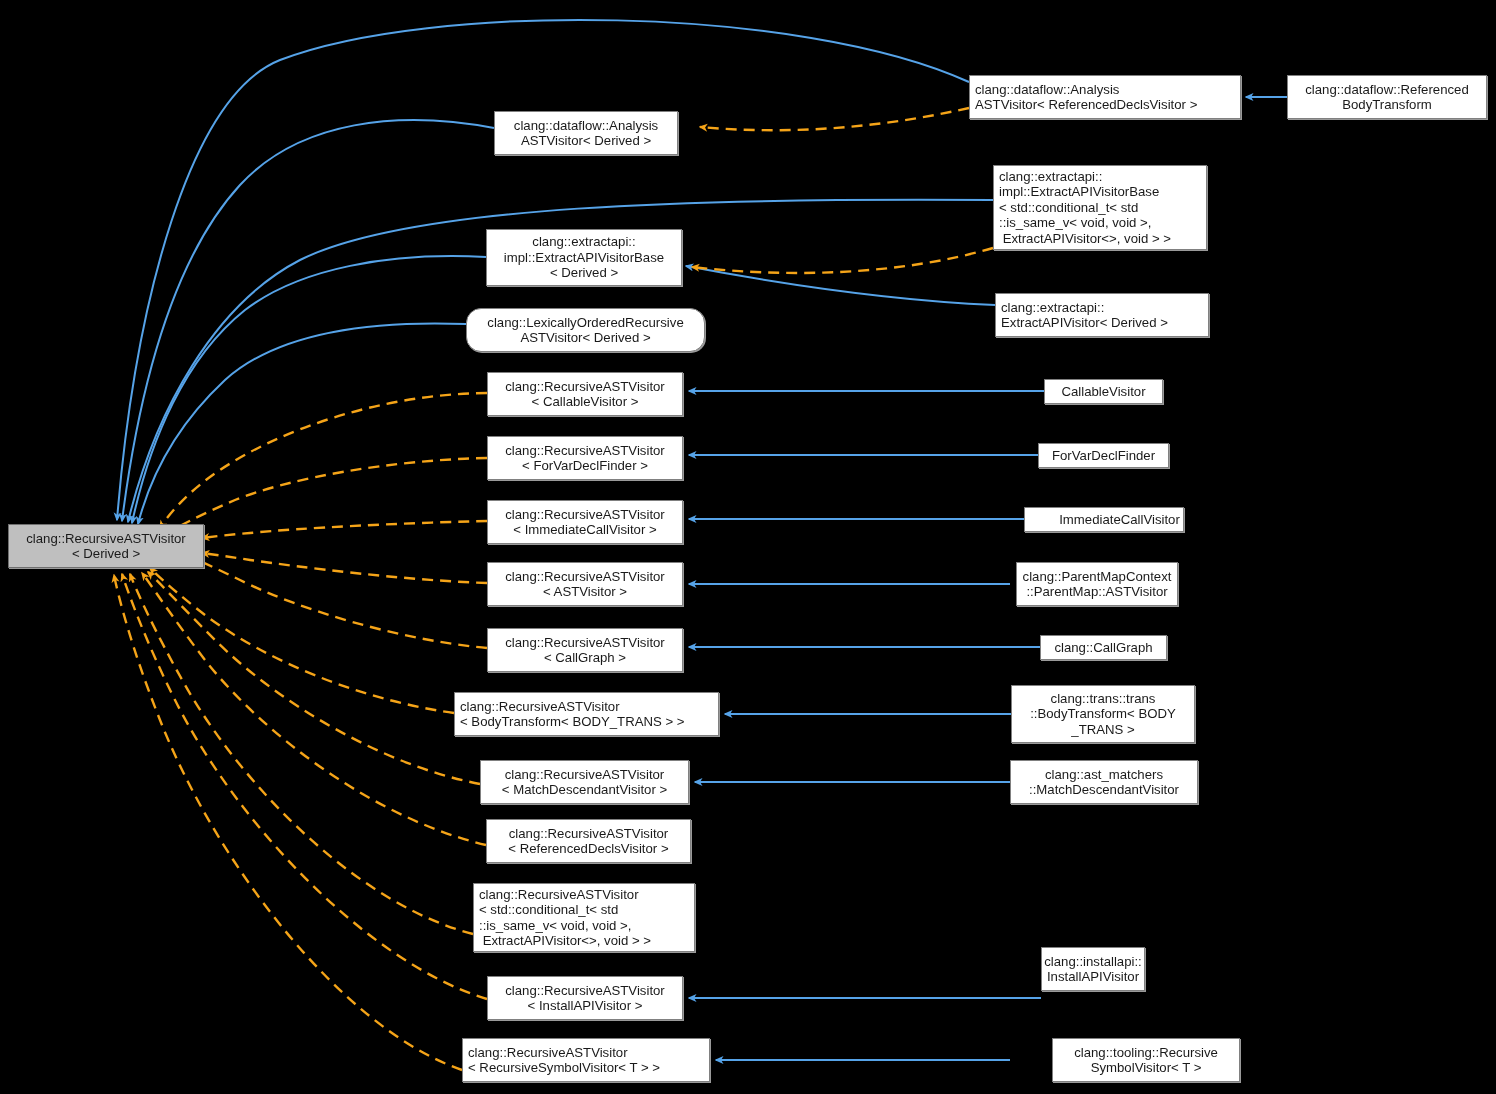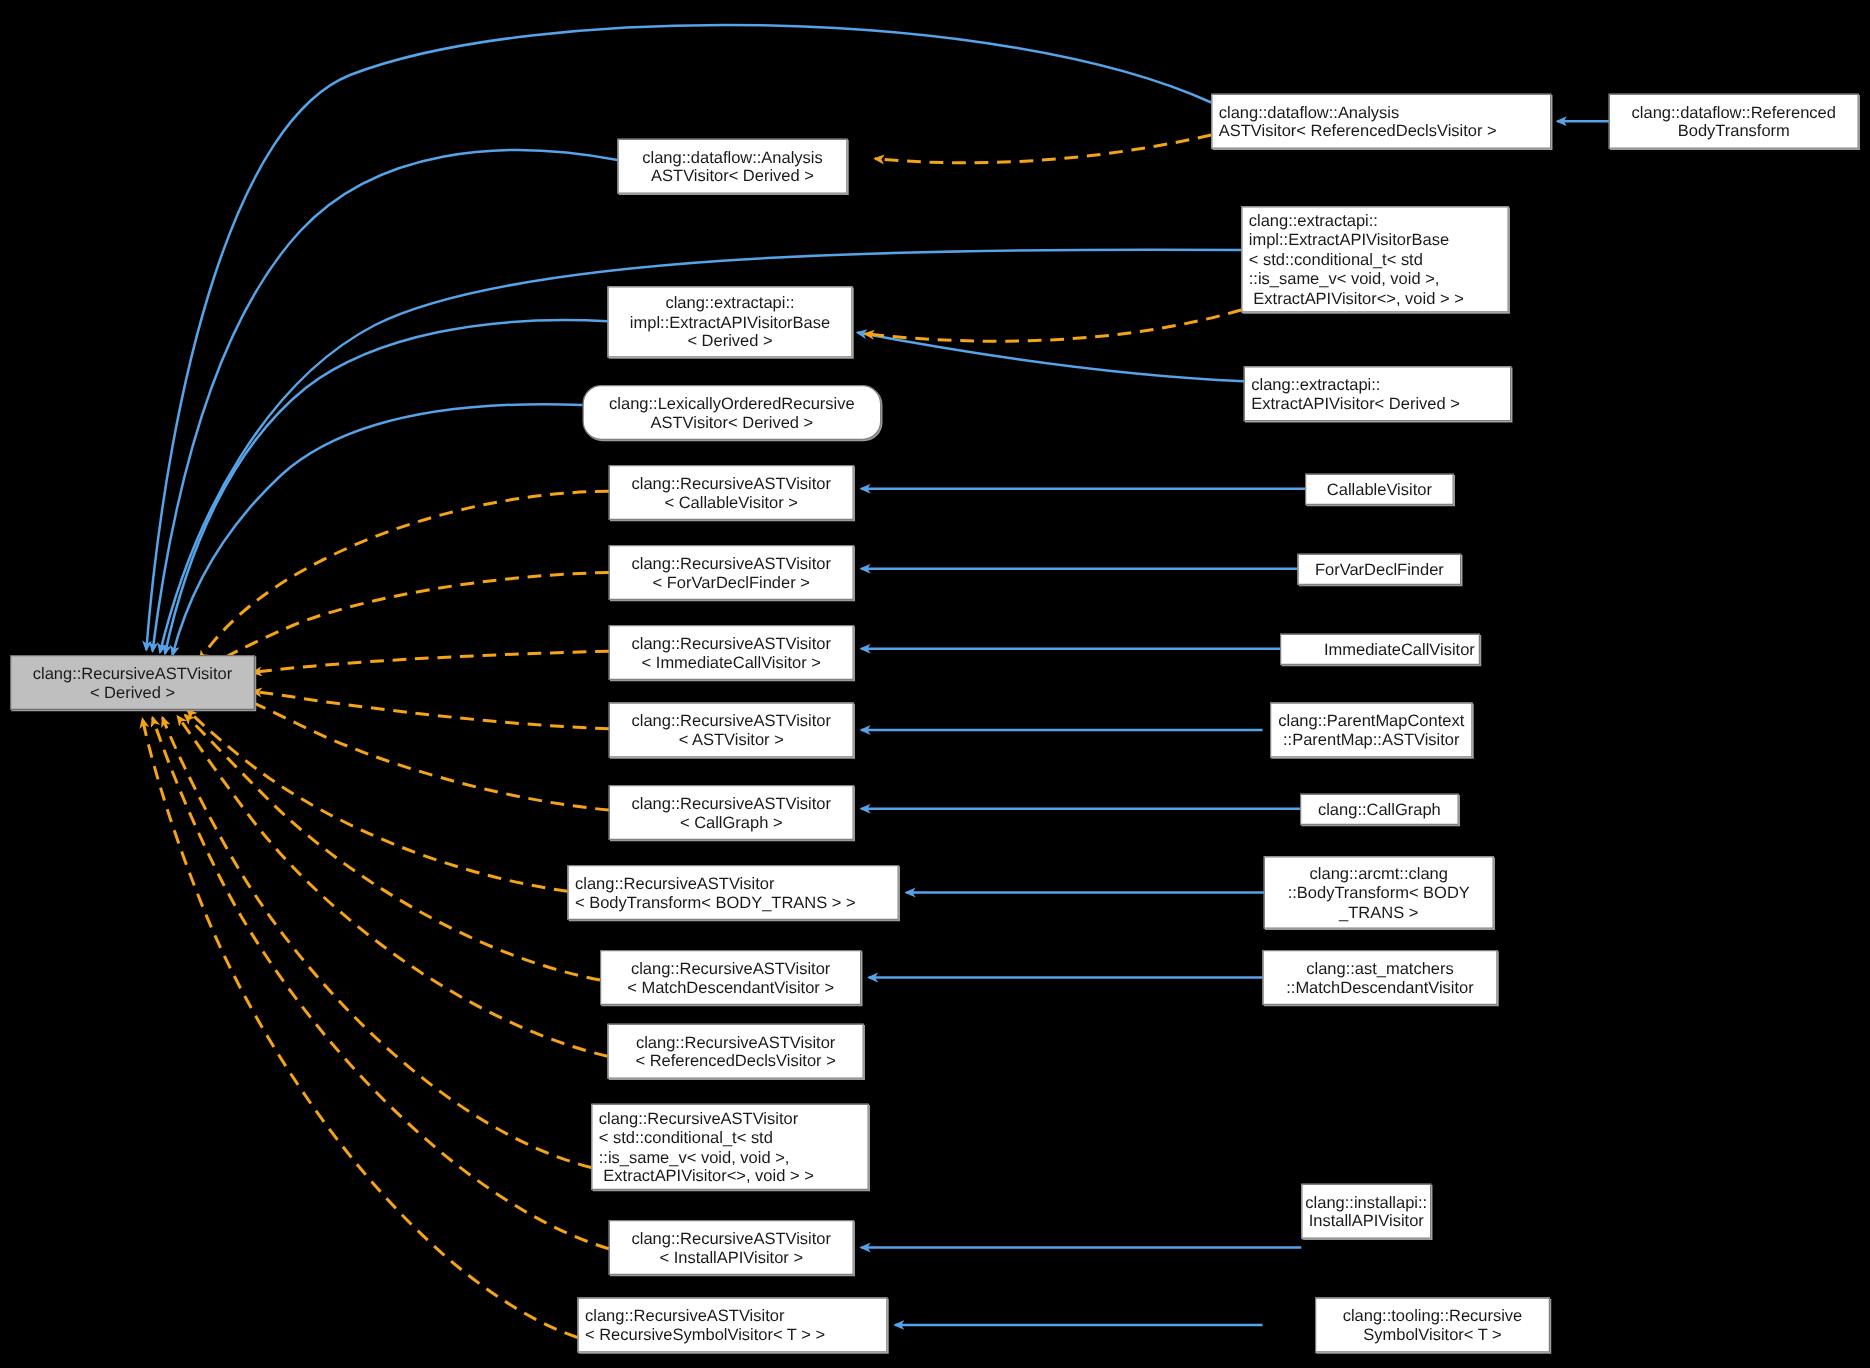--- a/index.html
+++ b/index.html
@@ -130,21 +130,21 @@
         <span>&lt; CallGraph &gt;</span>
       </div>
       <div class="node center-text" style="left: 1040px; top: 635px; width: 127px; height: 25px;">
         <span>clang::CallGraph</span>
       </div>
       <div class="node left-text" style="left: 454px; top: 692px; width: 265px; height: 44px;">
         <span>clang::RecursiveASTVisitor</span>
         <span>&lt; BodyTransform&lt; BODY_TRANS &gt; &gt;</span>
       </div>
       <div class="node center-text" style="left: 1011px; top: 685px; width: 184px; height: 58px;">
-        <span>clang::arcmt::clang</span>
+        <span>clang::trans::trans</span>
         <span>::BodyTransform&lt; BODY</span>
         <span>_TRANS &gt;</span>
       </div>
       <div class="node center-text" style="left: 480px; top: 760px; width: 209px; height: 44px;">
         <span>clang::RecursiveASTVisitor</span>
         <span>&lt; MatchDescendantVisitor &gt;</span>
       </div>
       <div class="node center-text" style="left: 1010px; top: 760px; width: 188px; height: 44px;">
         <span>clang::ast_matchers</span>
         <span>::MatchDescendantVisitor</span>

